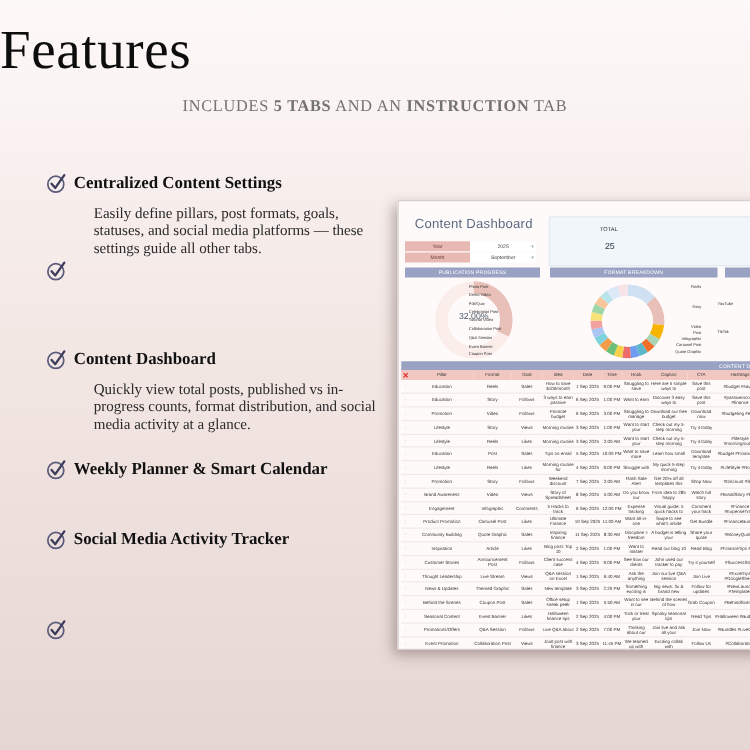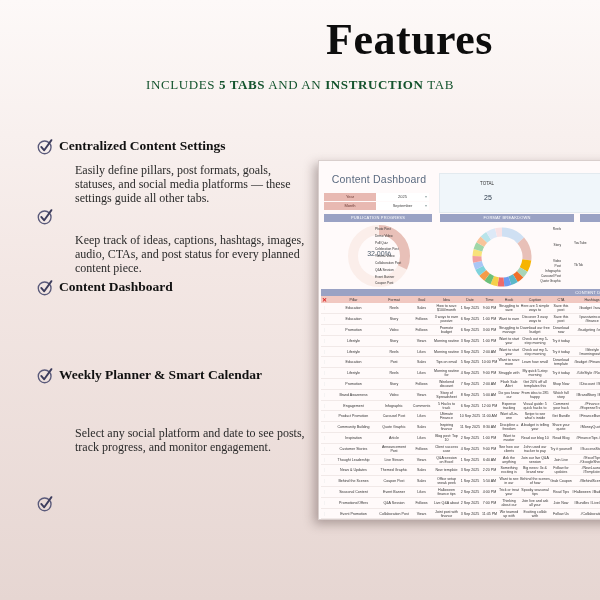--- a/index.html
+++ b/index.html
@@ -5,26 +5,26 @@
   * { box-sizing: border-box; margin: 0; padding: 0; }
   html, body { width: 600px; height: 600px; overflow: hidden; }
   body {
     position: relative;
     font-family: "Liberation Serif", serif;
     background: linear-gradient(180deg, #fdf9f8 0%, #f3e7e4 45%, #e6d6d2 100%);
     color: #1a1a1a;
   }
   .title {
     position: absolute; top: 14px; left: 0; width: 493px;
-    text-align: right; font-size: 44px; font-weight: bold; color: #0d0d0d;
+    text-align: left; font-size: 44px; font-weight: normal; color: #0d0d0d;
     letter-spacing: 0.5px;
   }
   .subtitle {
     position: absolute; top: 77px; left: 0; width: 600px;
-    text-align: center; font-size: 13px; letter-spacing: 0.6px; color: #14532d;
+    text-align: center; font-size: 13px; letter-spacing: 0.6px; color: #737373;
   }
   .subtitle b { font-weight: bold; }
 
   .features { position: absolute; left: 37px; top: 138px; width: 275px; }
   .feature { position: absolute; left: 0; width: 275px; }
   .feature-head { display: flex; height: 22px; }
   .check {
     width: 17px; height: 17px; flex: 0 0 17px; margin-right: 5px;
   }
   .feature-title { font-size: 13.5px; font-weight: bold; color: #111; white-space: nowrap; }
@@ -89,42 +89,48 @@
     </div>
     <div class="feature-desc">Easily define pillars, post formats, goals, statuses, and social media platforms — these settings guide all other tabs.</div>
   </div>
   <div class="feature" style="top:70px">
     <div class="feature-head">
       <svg class="check" viewBox="0 0 20 20">
           <circle cx="9" cy="11" r="7.5" fill="none" stroke="#5a5a7a" stroke-width="1.6"></circle>
           <path d="M5 10.5 L8.5 14.5 L17 2.5" fill="none" stroke="#3c3c5c" stroke-width="2.2" stroke-linecap="round" stroke-linejoin="round"></path>
         </svg>
     </div>
-    <div class="feature-desc">Keep track of ideas, captions, hashtags, images, audio, CTAs, and post status for every planned content piece.</div>
   </div>
   <div class="feature" style="top:141px">
     <div class="feature-head">
       <svg class="check" viewBox="0 0 20 20">
           <circle cx="9" cy="11" r="7.5" fill="none" stroke="#5a5a7a" stroke-width="1.6"></circle>
           <path d="M5 10.5 L8.5 14.5 L17 2.5" fill="none" stroke="#3c3c5c" stroke-width="2.2" stroke-linecap="round" stroke-linejoin="round"></path>
         </svg>
       <span class="feature-title">Content Dashboard</span>
     </div>
+    <div class="feature-desc">Quickly view total posts, published vs in-progress counts, format distribution, and social media activity at a glance.</div>
   </div>
   <div class="feature" style="top:229px">
     <div class="feature-head">
       <svg class="check" viewBox="0 0 20 20">
           <circle cx="9" cy="11" r="7.5" fill="none" stroke="#5a5a7a" stroke-width="1.6"></circle>
           <path d="M5 10.5 L8.5 14.5 L17 2.5" fill="none" stroke="#3c3c5c" stroke-width="2.2" stroke-linecap="round" stroke-linejoin="round"></path>
         </svg>
       <span class="feature-title">Weekly Planner &amp; Smart Calendar</span>
     </div>
   </div>
   <div class="feature" style="top:285px">
-    <div class="feature-desc">Select any social platform and date to see posts, track progress, and monitor engagement.</div>
+    <div class="feature-head">
+      <svg class="check" viewBox="0 0 20 20">
+          <circle cx="9" cy="11" r="7.5" fill="none" stroke="#5a5a7a" stroke-width="1.6"></circle>
+          <path d="M5 10.5 L8.5 14.5 L17 2.5" fill="none" stroke="#3c3c5c" stroke-width="2.2" stroke-linecap="round" stroke-linejoin="round"></path>
+        </svg>
+      <span class="feature-title">Social Media Activity Tracker</span>
+    </div>
   </div>
   <div class="feature" style="top:357px">
     <div class="feature-head">
       <svg class="check" viewBox="0 0 20 20">
           <circle cx="9" cy="11" r="7.5" fill="none" stroke="#5a5a7a" stroke-width="1.6"></circle>
           <path d="M5 10.5 L8.5 14.5 L17 2.5" fill="none" stroke="#3c3c5c" stroke-width="2.2" stroke-linecap="round" stroke-linejoin="round"></path>
         </svg>
     </div>
   </div>
 </div>

